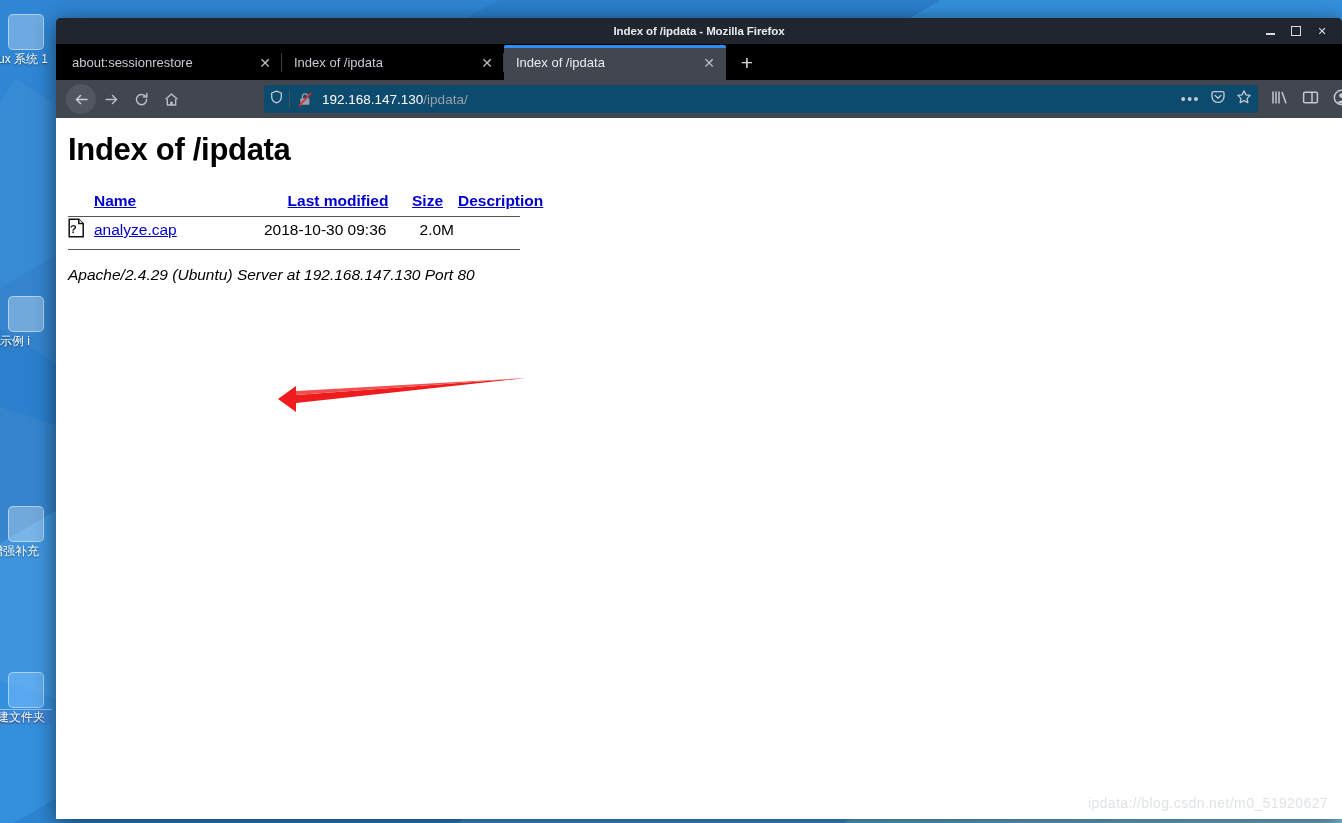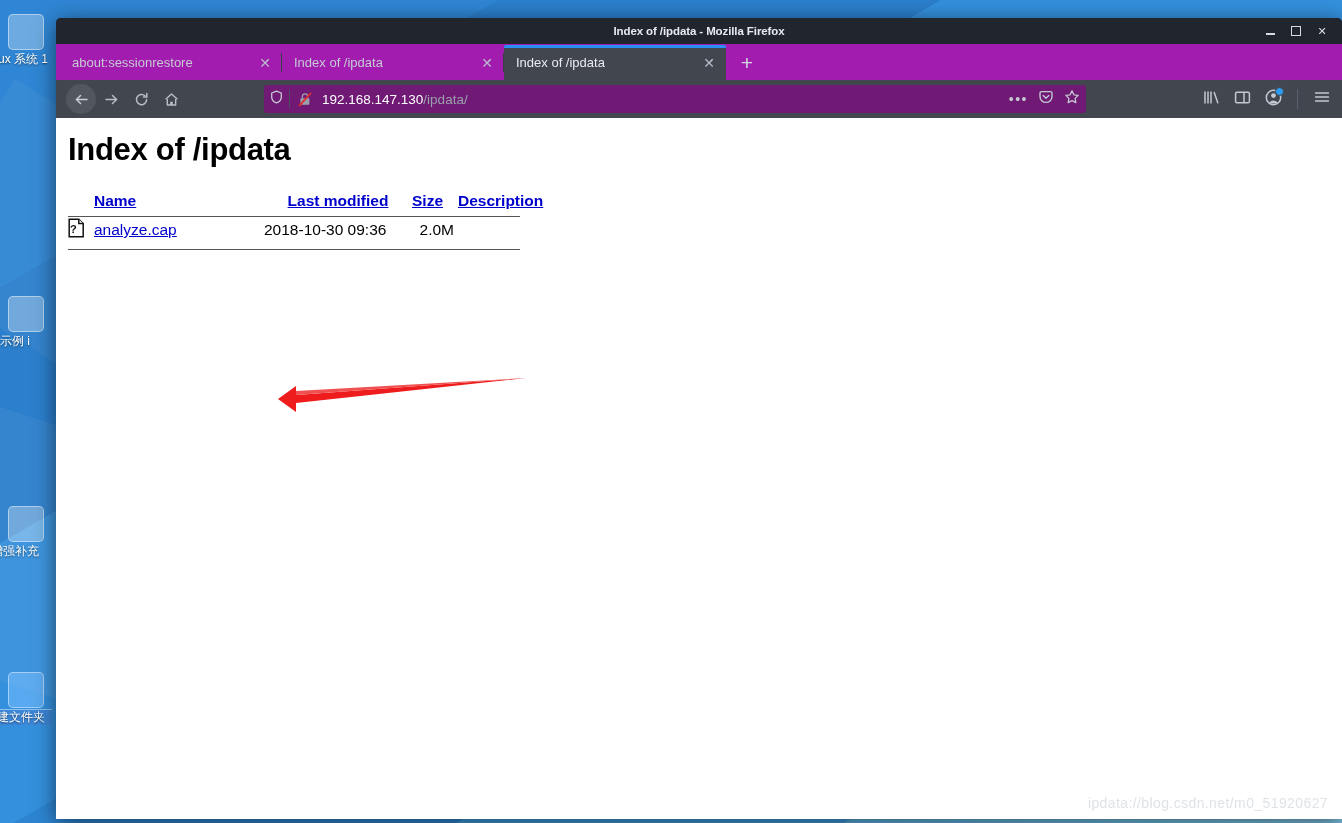--- a/index.html
+++ b/index.html
@@ -107,21 +107,21 @@
     display: flex; align-items: center; justify-content: center;
     color: #d7dbe3;
     font-size: 11px;
     cursor: default;
   }
   .wc .mini { width: 9px; height: 1.5px; background: #d7dbe3; margin-top: 6px; }
   .wc .maxi { width: 8px; height: 8px; border: 1.6px solid #d7dbe3; }
 
   #tabstrip {
     height: 36px;
-    background: #a21caf;
+    background: #000000;
     display: flex;
     align-items: flex-end;
     padding-left: 4px;
   }
   .tab {
     position: relative;
     width: 222px;
     height: 35px;
     display: flex;
     align-items: center;
@@ -183,24 +183,24 @@
     width: 30px; height: 30px;
     display: flex; align-items: center; justify-content: center;
     color: #b8bdc6;
     flex: 0 0 auto;
   }
   .navbtn.hover { background: #52565f; border-radius: 50%; color: #c9ced6; }
   .navbtn svg { display: block; }
 
   #urlbar {
     flex: 0 0 auto;
-    width: 822px;
+    width: 994px;
     margin-left: 78px;
     height: 28px;
-    background: #701a75;
+    background: #0c4a6e;
     border-radius: 3px;
     display: flex;
     align-items: center;
     padding: 0 6px;
     box-sizing: border-box;
   }
   #ident-box {
     display: flex;
     align-items: center;
     gap: 5px;
@@ -508,20 +508,21 @@
             <td class="rowcell col-desc"></td>
           </tr>
           <tr class="rule">
             <td colspan="5" style="padding-top:6px">
                 <hr class="thin">
               </td>
           </tr>
         </tbody>
       </table>
 
+      <div id="footer-addr">Apache/2.4.29 (Ubuntu) Server at 192.168.147.130 Port 80</div>
     </div>
 
     <svg id="arrow-annot" viewBox="0 0 310 48">
       <polygon points="310,5 80,22 80,13 62,26 80,39 80,30" fill="#ee1c1c"></polygon>
       <polygon points="310,5 80,22 80,18" fill="#f05050"></polygon>
     </svg>
 
     <div id="watermark">ipdata://blog.csdn.net/m0_51920627</div>
   </div>
 </div>

